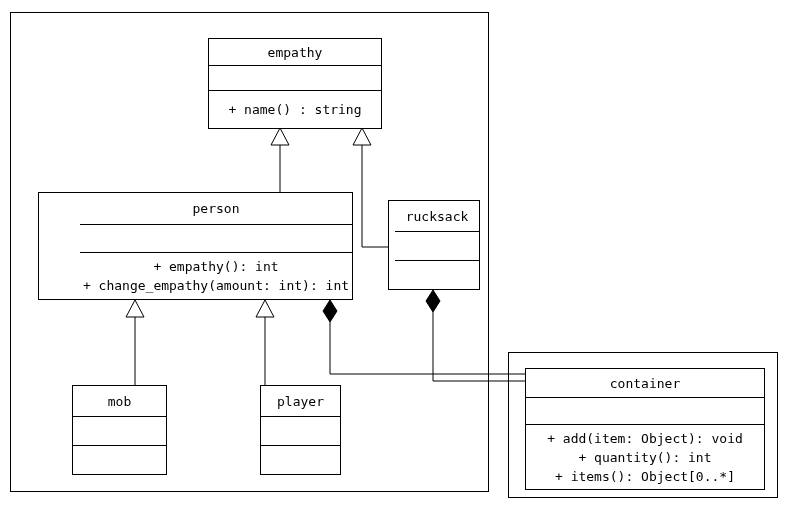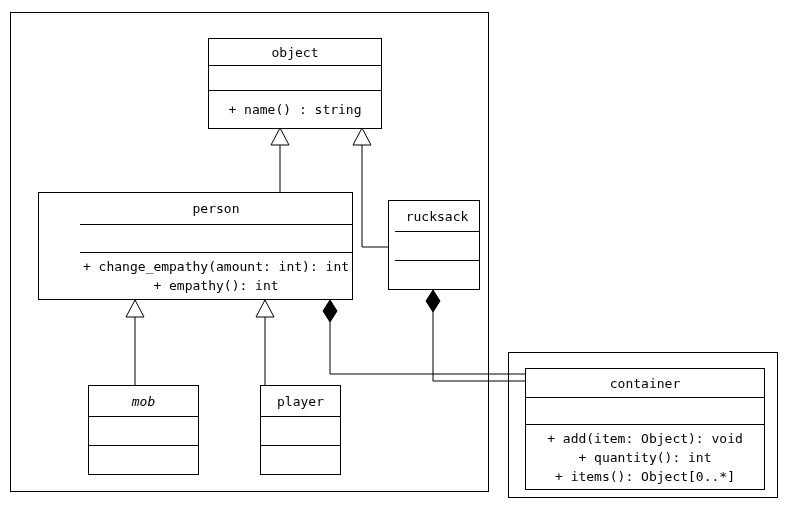--- a/index.html
+++ b/index.html
@@ -93,43 +93,43 @@
       <polygon points="330,300 337,311 330,322 323,311" fill="#000" stroke="#000" stroke-width="1"></polygon>
     </g>
 
     <g>
       <polyline points="433,312 433,381 525,381" fill="none" stroke="#000" stroke-width="1"></polyline>
       <polygon points="433,290 440,301 433,312 426,301" fill="#000" stroke="#000" stroke-width="1"></polygon>
     </g>
   </svg>
 
   <div class="class-box" style="left:208px; top:38px; width:174px;">
-    <div class="class-title" style="height:26px;">object</div>
+    <div class="class-title" style="height:26px;">empathy</div>
     <div class="compartment" style="height:25px;"></div>
     <div class="compartment ops" style="height:38px;">
       <div class="member">+ name() : string</div>
     </div>
   </div>
 
   <div class="class-box" style="left:38px; top:192px; width:315px;padding-left:41px;">
     <div class="class-title" style="height:31px;">person</div>
     <div class="compartment" style="height:28px;"></div>
     <div class="compartment ops" style="height:47px;">
+      <div class="member">+ empathy(): int</div>
       <div class="member">+ change_empathy(amount: int): int</div>
-      <div class="member">+ empathy(): int</div>
     </div>
   </div>
 
   <div class="class-box" style="left:388px; top:200px; width:92px;padding-left:6px;">
     <div class="class-title" style="height:30px;">rucksack</div>
     <div class="compartment" style="height:29px;"></div>
     <div class="compartment" style="height:29px;"></div>
   </div>
 
-  <div class="class-box" style="left:88px; top:385px; width:111px;font-style:italic;">
+  <div class="class-box" style="left:72px; top:385px; width:95px;">
     <div class="class-title" style="height:30px;">mob</div>
     <div class="compartment" style="height:29px;"></div>
     <div class="compartment" style="height:29px;"></div>
   </div>
 
   <div class="class-box" style="left:218px; top:385px; width:81px;margin-left:42px;">
     <div class="class-title" style="height:30px;">player</div>
     <div class="compartment" style="height:29px;"></div>
     <div class="compartment" style="height:29px;"></div>
   </div>

